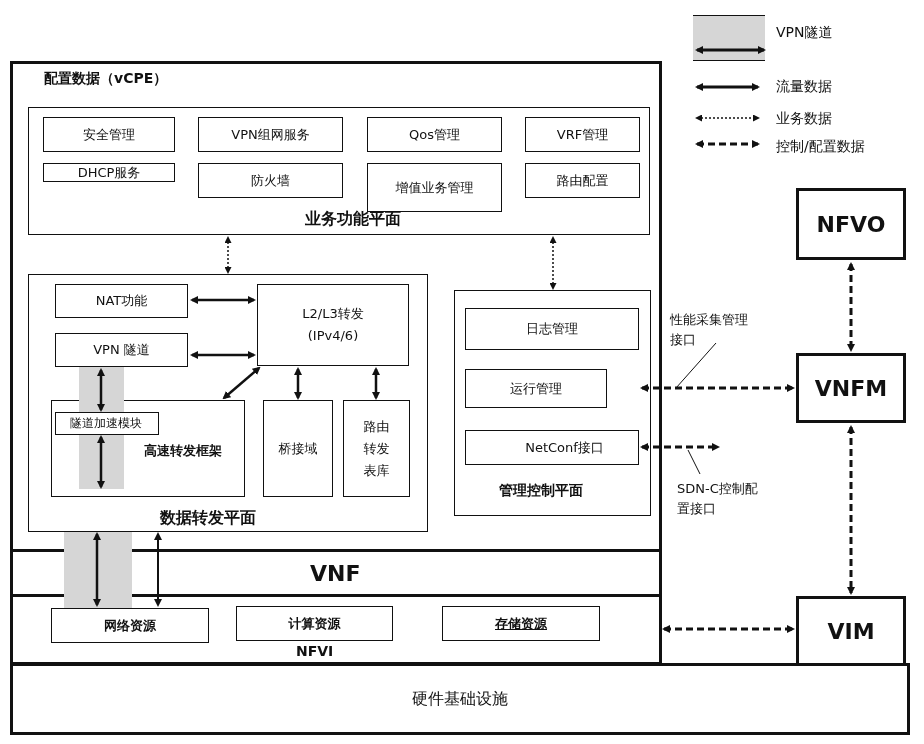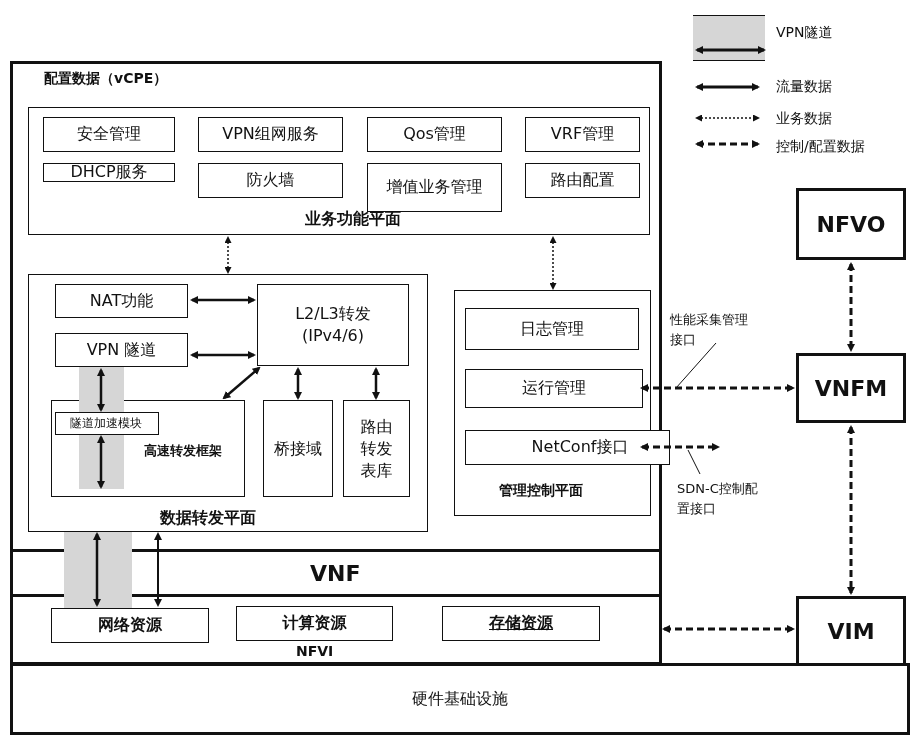--- a/index.html
+++ b/index.html
@@ -5,21 +5,21 @@
   html, body { margin: 0; padding: 0; background: #ffffff; }
   body { width: 924px; height: 744px; position: relative; overflow: hidden;
          font-family: "DejaVu Sans", "Liberation Sans", sans-serif; color: #111; }
   .abs { position: absolute; box-sizing: border-box; }
   .box { position: absolute; box-sizing: border-box; border: 1.5px solid #111; background: #fff;
          display: flex; align-items: center; justify-content: center; text-align: center; }
   .thick { border-width: 3px; }
   .lbl { position: absolute; white-space: nowrap; }
   .bold { font-weight: bold; }
   .f16 { font-size: 16px; }
-  .f15 { font-size: 16px; }
+  .f15 { font-size: 13px; }
   .f14 { font-size: 14px; }
   .f13 { font-size: 13px; }
   .f12 { font-size: 12px; }
   .big { font-size: 22px; font-weight: bold; }
   .tunnel { position: absolute; background: #d6d6d6; }
   svg.overlay { position: absolute; left: 0; top: 0; pointer-events: none; }
 </style>
 </head>
 <body>
 
@@ -63,22 +63,22 @@
 </div>
 <div class="box f15" style="left:343px;top:400px;width:67px;height:97px;flex-direction:column;line-height:22px;">
   <span>路由</span>
   <span>转发</span>
   <span>表库</span>
 </div>
 <span class="lbl f16 bold" style="left:160px;top:508px;">数据转发平面</span>
 
 <div class="abs" style="left:454px;top:290px;width:197px;height:226px;border:1.5px solid #111;"></div>
 <div class="box f15" style="left:465px;top:308px;width:174px;height:42px;">日志管理</div>
-<div class="box f15" style="left:465px;top:369px;width:178px;height:39px;">运行管理</div>
-<div class="box f15" style="left:465px;top:430px;width:205px;height:35px;padding-left:25px;">NetConf接口</div>
+<div class="box f15" style="left:465px;top:369px;width:142px;height:39px;">运行管理</div>
+<div class="box f15" style="left:465px;top:430px;width:174px;height:35px;padding-left:25px;">NetConf接口</div>
 <span class="lbl f14 bold" style="left:499px;top:482px;">管理控制平面</span>
 
 <div class="abs" style="left:10px;top:549px;width:652px;height:48px;border-top:3px solid #111;border-bottom:3px solid #111;"></div>
 <div class="tunnel" style="left:64px;top:532px;width:68px;height:76px;"></div>
 <span class="lbl big" style="left:310px;top:561px;">VNF</span>
 
 <div class="box f15 bold" style="left:51px;top:608px;width:158px;height:35px;">网络资源</div>
 <div class="box f15 bold" style="left:236px;top:606px;width:157px;height:35px;">计算资源</div>
 <div class="box f15 bold" style="left:442px;top:606px;width:158px;height:35px;text-decoration:underline;">存储资源</div>
 <span class="lbl f14 bold" style="left:296px;top:643px;">NFVI</span>

